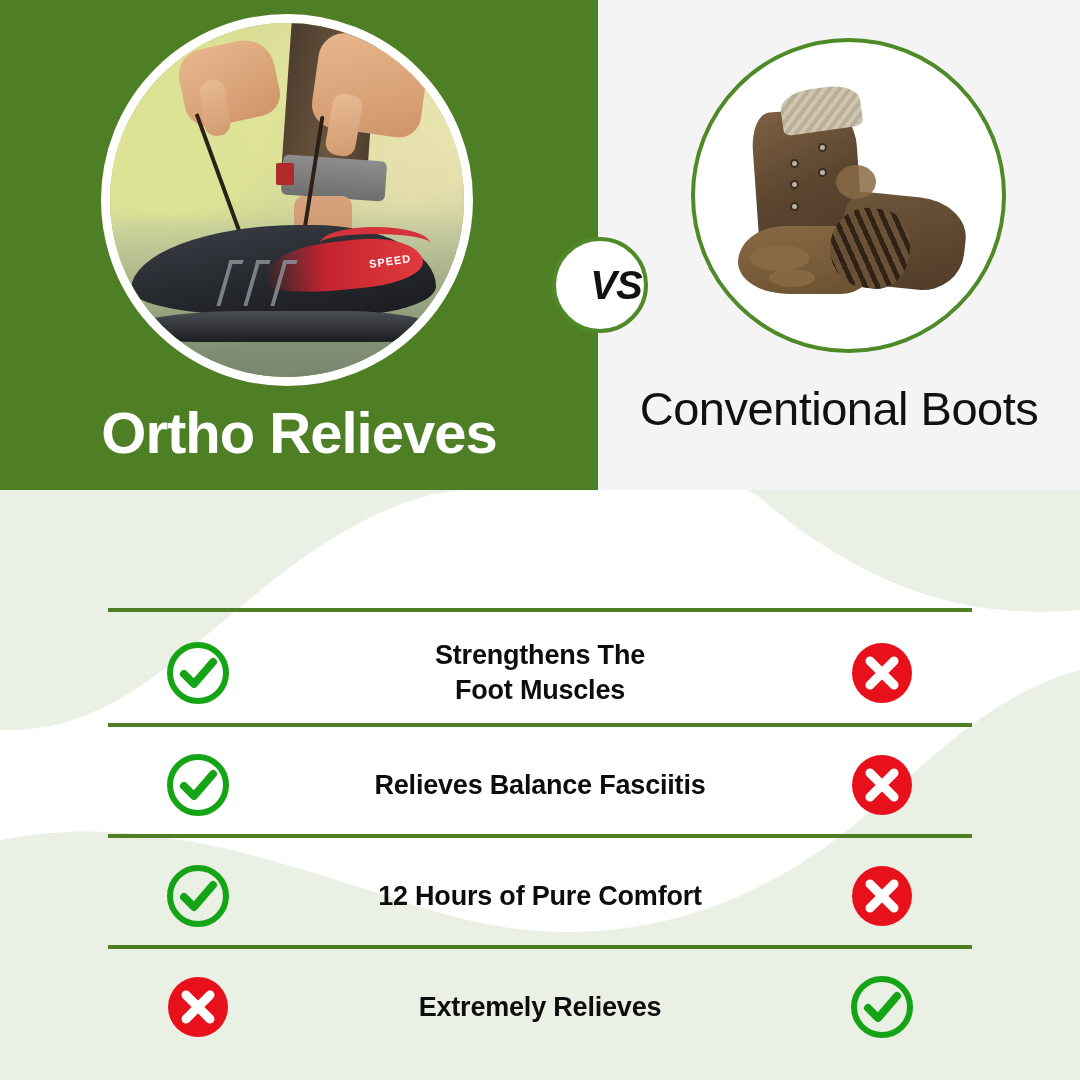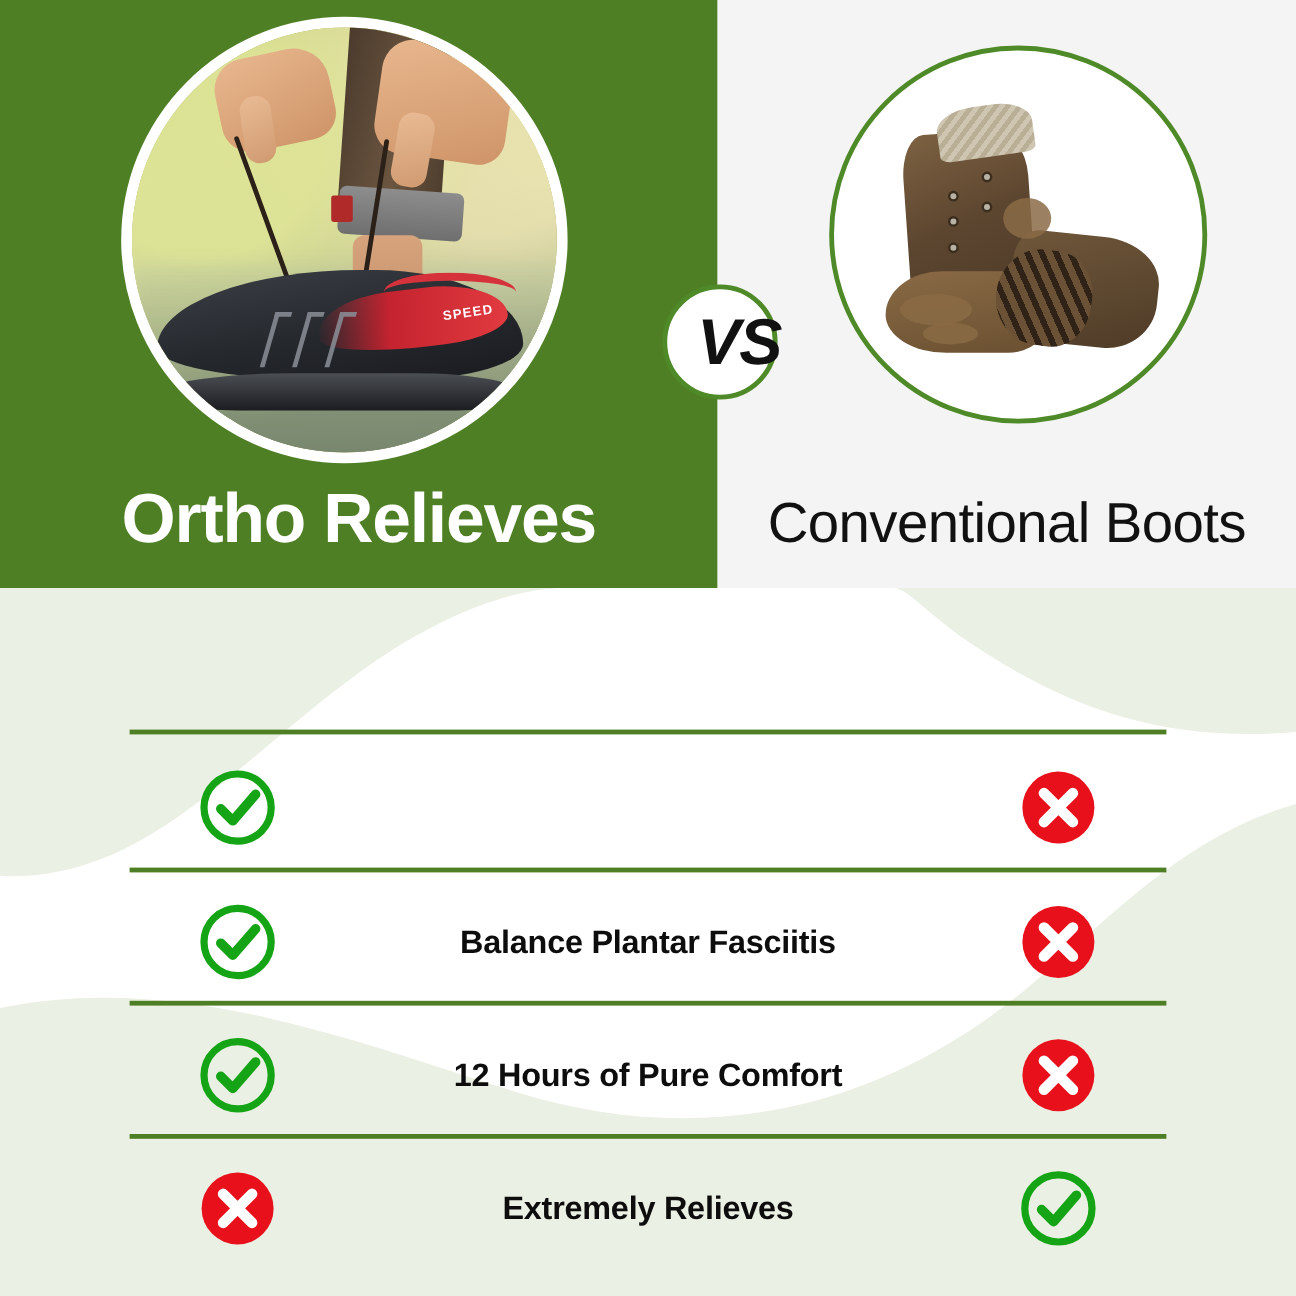--- a/index.html
+++ b/index.html
@@ -302,21 +302,21 @@
     border-radius: 50%;
     background: #ffffff;
     border: 4px solid #4f8a29;
     box-sizing: border-box;
     display: flex;
     align-items: center;
     justify-content: center;
     z-index: 5;
   }
   .vs-text {
-    font-size: 54px;
+    font-size: 40px;
     font-weight: bold;
     font-style: italic;
     color: #111111;
     letter-spacing: -1px;
     margin-left: 32px;
   }
 
   
   .title-left {
     position: absolute;
@@ -326,21 +326,21 @@
     text-align: center;
     color: #ffffff;
     font-size: 58px;
     font-weight: bold;
     letter-spacing: -1px;
     line-height: 1;
   }
   .title-right {
     position: absolute;
     left: 598px;
-    top: 412px;
+    top: 385px;
     width: 482px;
     text-align: center;
     color: #111111;
     font-size: 47px;
     font-weight: normal;
     letter-spacing: -0.5px;
     line-height: 1;
   }
 
   
@@ -484,40 +484,42 @@
       <div class="divider" style="top:118px"></div>
 
       <div class="row" style="top:128px;height:110px">
         <div class="cell-icon">
           <svg class="ico" viewBox="0 0 66 66">
             <circle cx="33" cy="33" r="28" fill="none" stroke="#15a415" stroke-width="6"></circle>
             <path d="M19 34 L29 44 L48 22" fill="none" stroke="#15a415" stroke-width="8" stroke-linecap="round" stroke-linejoin="round"></path>
           </svg>
         </div>
         <div class="cell-label">
+          <div>Strengthens The</div>
+          <div>Foot Muscles</div>
         </div>
         <div class="cell-icon">
           <svg class="ico" viewBox="0 0 66 66">
             <circle cx="33" cy="33" r="30" fill="#e8101b"></circle>
             <path d="M21 21 L45 45 M45 21 L21 45" fill="none" stroke="#ffffff" stroke-width="9" stroke-linecap="round"></path>
           </svg>
         </div>
       </div>
 
       <div class="divider" style="top:233px"></div>
 
       <div class="row" style="top:245px;height:100px">
         <div class="cell-icon">
           <svg class="ico" viewBox="0 0 66 66">
             <circle cx="33" cy="33" r="28" fill="none" stroke="#15a415" stroke-width="6"></circle>
             <path d="M19 34 L29 44 L48 22" fill="none" stroke="#15a415" stroke-width="8" stroke-linecap="round" stroke-linejoin="round"></path>
           </svg>
         </div>
         <div class="cell-label">
-          <div>Balance Plantar Fasciitis</div>
+          <div>Relieves Balance Fasciitis</div>
         </div>
         <div class="cell-icon">
           <svg class="ico" viewBox="0 0 66 66">
             <circle cx="33" cy="33" r="30" fill="#e8101b"></circle>
             <path d="M21 21 L45 45 M45 21 L21 45" fill="none" stroke="#ffffff" stroke-width="9" stroke-linecap="round"></path>
           </svg>
         </div>
       </div>
 
       <div class="divider" style="top:344px"></div>

